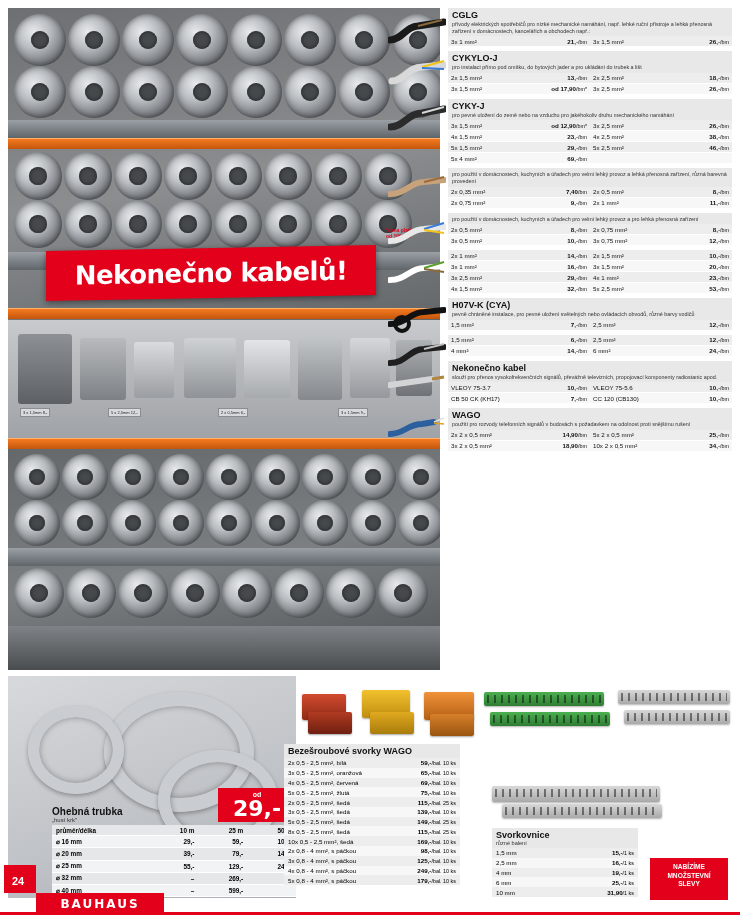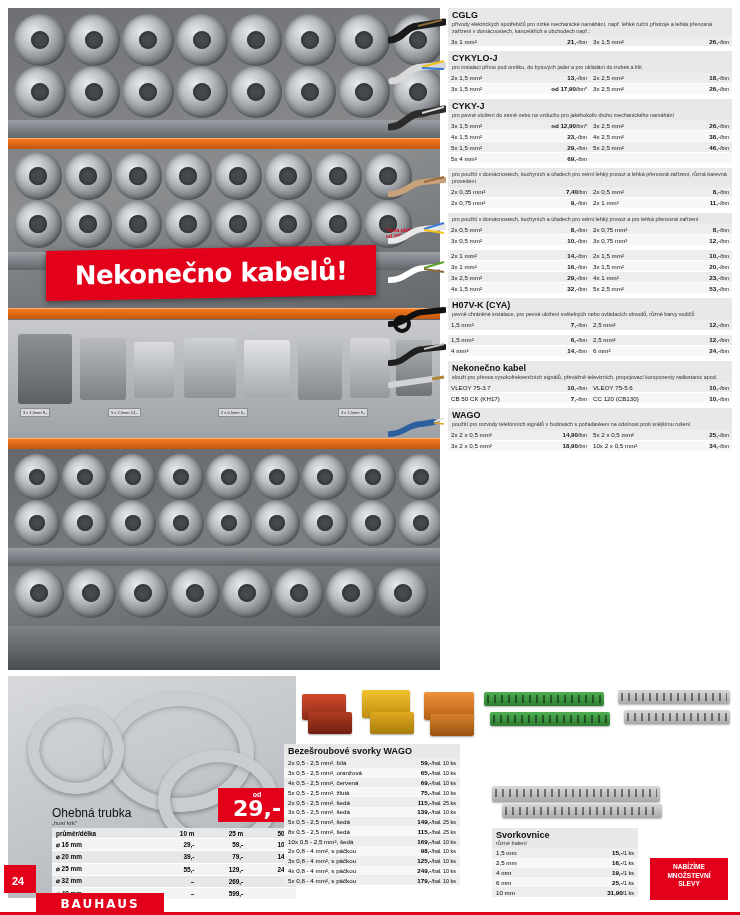--- a/index.html
+++ b/index.html
@@ -90,21 +90,21 @@
     overflow:hidden;
   }
   .hose-coil {
     position:absolute; border-radius:50%;
     border:14px solid #c9ccd0;
     box-shadow: inset 0 0 6px rgba(0,0,0,.35), 0 2px 4px rgba(0,0,0,.3);
   }
   .info-box {
     position:absolute; left:52px; top:806px; width:244px; background:rgba(255,255,255,.0);
   }
-  .info-title { font-size:12px; font-weight:normal; color:#111; }
+  .info-title { font-size:10px; font-weight:bold; color:#111; }
   .info-sub { font-size:6px; color:#333; }
   table.hose { width:244px; border-collapse:collapse; table-layout:fixed; margin-top:2px; }
   table.hose td { font-size:6.4px; padding:1.6px 4px; border-bottom:1px solid #fff; }
   table.hose tr:nth-child(odd) td { background:#e6e7e9; }
   table.hose tr:nth-child(even) td { background:#f2f3f4; }
   table.hose td.h { font-weight:bold; }
   table.hose td.v { text-align:right; font-weight:bold; width:20%; }
   .price-flag {
     position:absolute; left:218px; top:788px; width:78px; height:34px;
     background:#e2001a; color:#fff; text-align:center;

